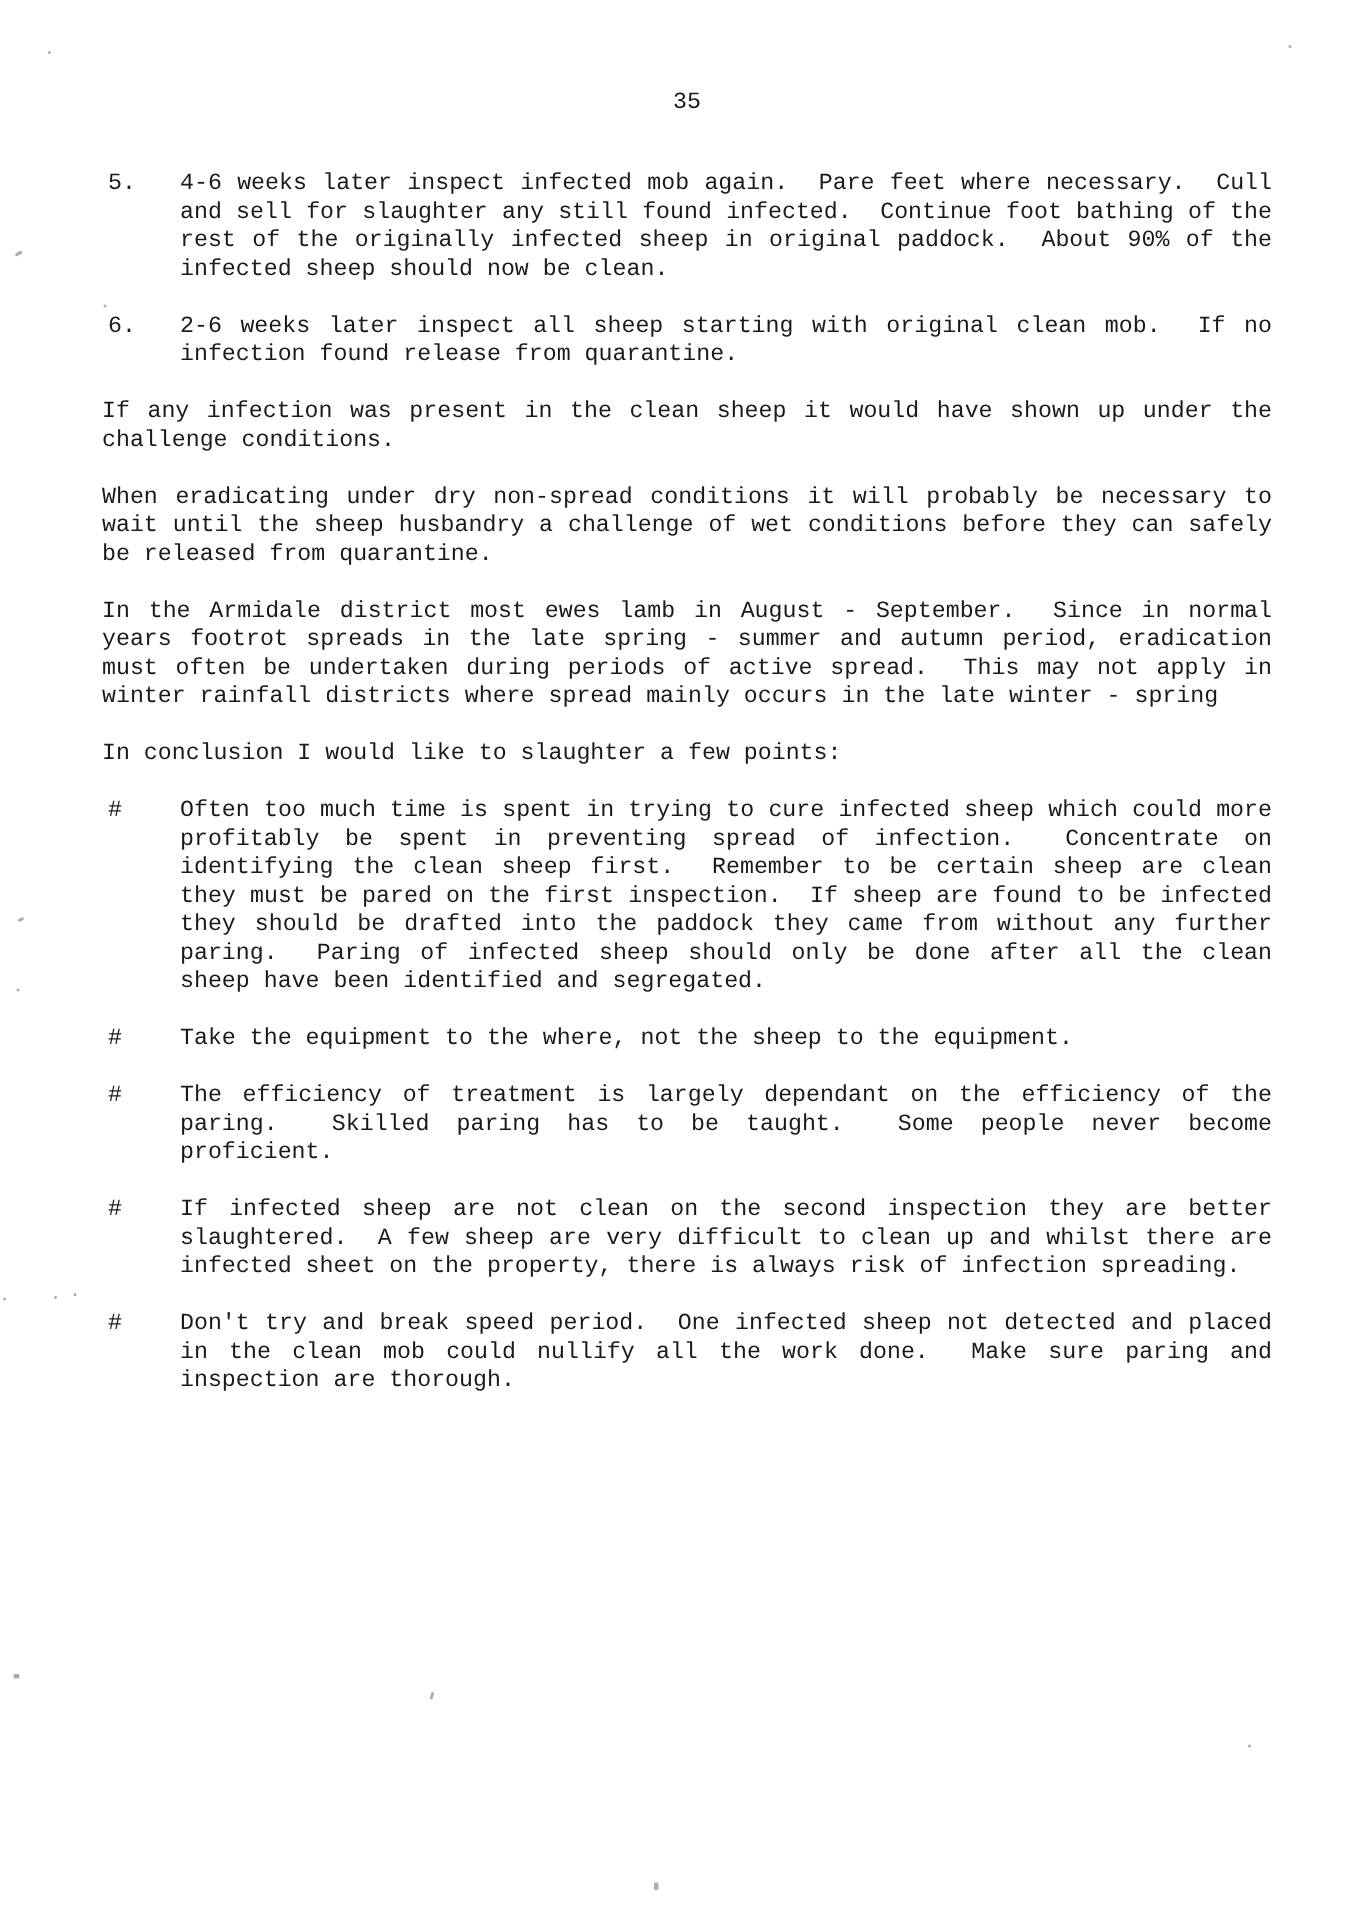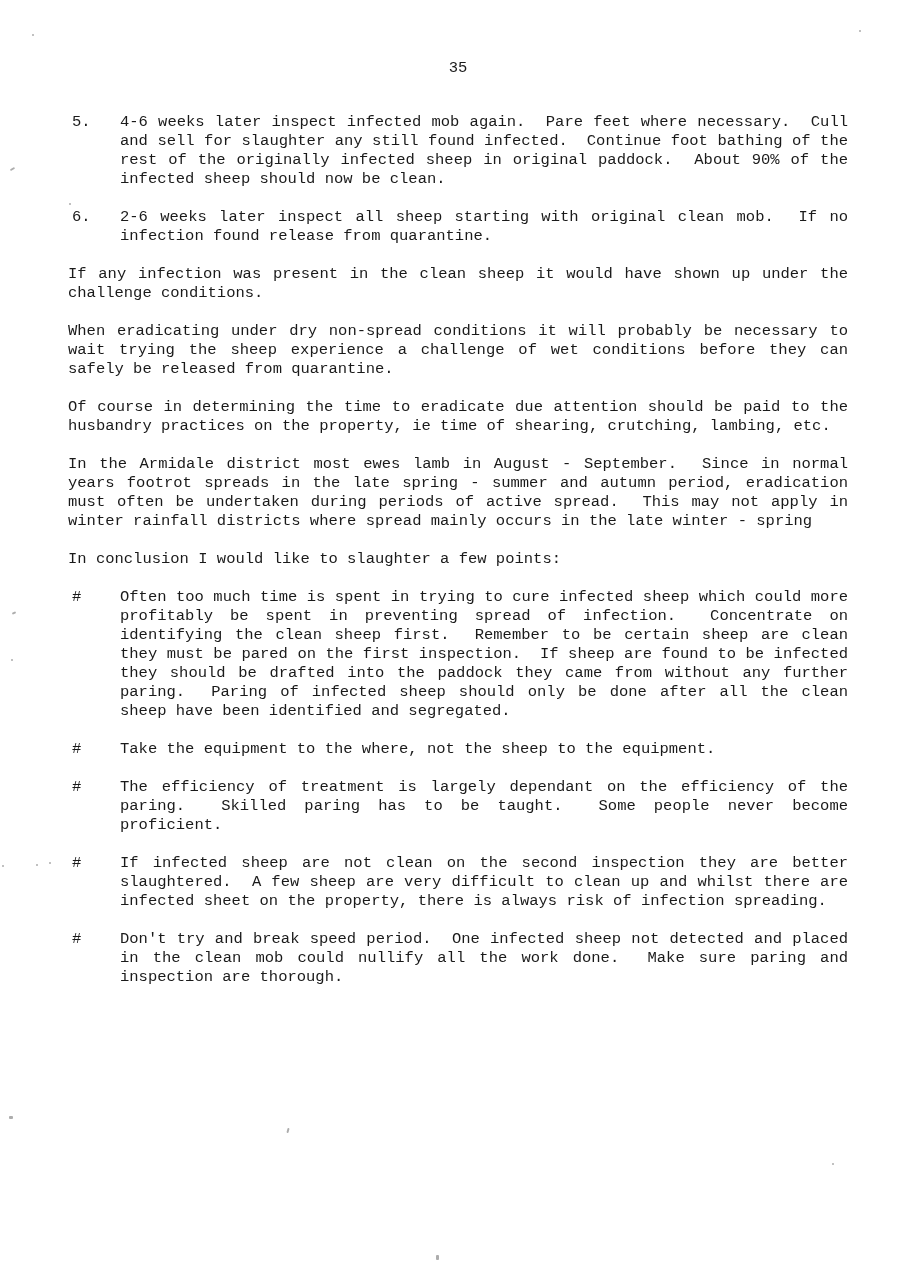--- a/index.html
+++ b/index.html
@@ -64,23 +64,22 @@
     <p class="body">4-6 weeks later inspect infected mob again.  Pare feet where necessary.  Cull and sell for slaughter any still found infected.  Continue foot bathing of the rest of the originally infected sheep in original paddock.  About 90% of the infected sheep should now be clean.</p>
   </div>
 
   <div class="item">
     <span class="marker">6.</span>
     <p class="body">2-6 weeks later inspect all sheep starting with original clean mob.  If no infection found release from quarantine.</p>
   </div>
 
   <p class="body block indent">If any infection was present in the clean sheep it would have shown up under the challenge conditions.</p>
 
-  <p class="body block">When eradicating under dry non-spread conditions it will probably be necessary to wait trying the sheep experience a challenge of wet conditions before they can safely be released from quarantine.</p>
+  <p class="body block">When eradicating under dry non-spread conditions it will probably be necessary to wait until the sheep husbandry a challenge of wet conditions before they can safely be released from quarantine.</p>
 
-  <p class="body block">Of course in determining the time to eradicate due attention should be paid to the husbandry practices on the property, ie time of shearing, crutching, lambing, etc.</p>
 
   <p class="body block">In the Armidale district most ewes lamb in August - September.  Since in normal years footrot spreads in the late spring - summer and autumn period, eradication must often be undertaken during periods of active spread.  This may not apply in winter rainfall districts where spread mainly occurs in the late winter - spring</p>
 
   <p class="body block">In conclusion I would like to slaughter a few points:</p>
 
   <div class="item">
     <span class="marker">#</span>
     <p class="body"><span class="ul">Often too much time is spent in trying to cure infected sheep which could more profitably be spent in preventing spread of infection.</span><span>  Concentrate on identifying the clean sheep first.  Remember to be certain sheep are clean they must be pared on the first inspection.  If sheep are found to be infected they should be drafted into the paddock they came from without any further paring.  Paring of infected sheep should only be done after all the clean sheep have been identified and segregated.</span></p>
   </div>
 

